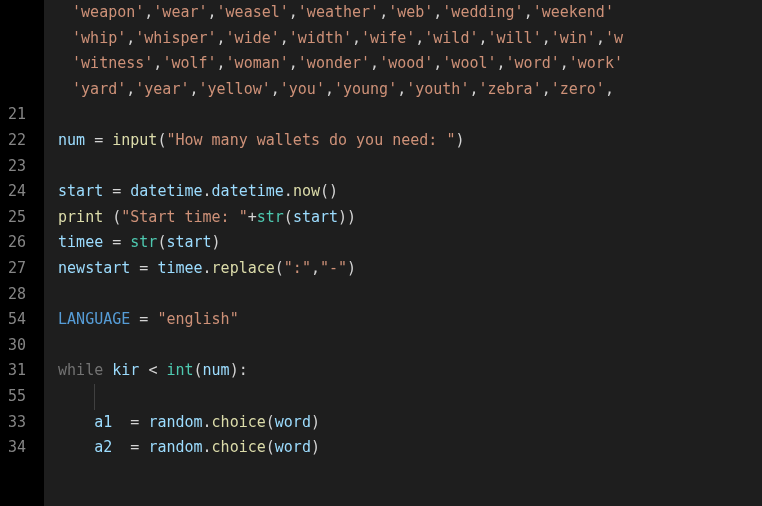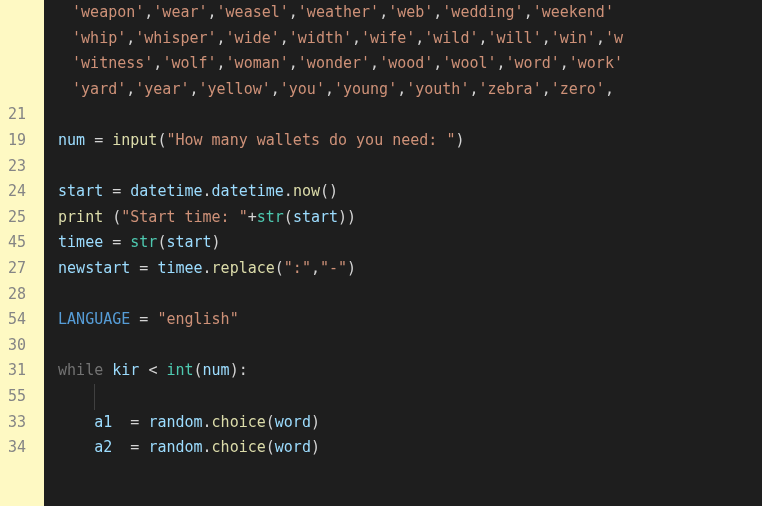--- a/index.html
+++ b/index.html
@@ -10,21 +10,21 @@
       line-height: 1.6;
       overflow: hidden;
       width: 762px;
       height: 506px;
     }
     .editor {
       display: flex;
       height: 100%;
     }
     .gutter {
-      background: #fef9c3;
+      background: #000000;
       color: #858585;
       text-align: right;
       padding: 0 18px 0 8px;
       user-select: none;
       flex-shrink: 0;
       min-width: 44px;
     }
     .gutter .ln {
       height: 25.6px;
       line-height: 25.6px;
@@ -53,25 +53,25 @@
 </head>
 <body>
 
 <div class="editor">
   <div class="gutter" id="gutter">
       <div class="ln">&nbsp;</div>
       <div class="ln">&nbsp;</div>
       <div class="ln">&nbsp;</div>
       <div class="ln">&nbsp;</div>
       <div class="ln">21</div>
-      <div class="ln">19</div>
+      <div class="ln">22</div>
       <div class="ln">23</div>
       <div class="ln">24</div>
       <div class="ln">25</div>
-      <div class="ln">45</div>
+      <div class="ln">26</div>
       <div class="ln">27</div>
       <div class="ln">28</div>
       <div class="ln">54</div>
       <div class="ln">30</div>
       <div class="ln">31</div>
       <div class="ln">55</div>
       <div class="ln">33</div>
       <div class="ln">34</div>
     </div>
   <div class="code" id="code"><div class="line wrap-indent"><span class="tok-str">'weapon'</span><span class="tok-p">,</span><span class="tok-str">'wear'</span><span class="tok-p">,</span><span class="tok-str">'weasel'</span><span class="tok-p">,</span><span class="tok-str">'weather'</span><span class="tok-p">,</span><span class="tok-str">'web'</span><span class="tok-p">,</span><span class="tok-str">'wedding'</span><span class="tok-p">,</span><span class="tok-str">'weekend'</span></div><div class="line wrap-indent"><span class="tok-str">'whip'</span><span class="tok-p">,</span><span class="tok-str">'whisper'</span><span class="tok-p">,</span><span class="tok-str">'wide'</span><span class="tok-p">,</span><span class="tok-str">'width'</span><span class="tok-p">,</span><span class="tok-str">'wife'</span><span class="tok-p">,</span><span class="tok-str">'wild'</span><span class="tok-p">,</span><span class="tok-str">'will'</span><span class="tok-p">,</span><span class="tok-str">'win'</span><span class="tok-p">,</span><span class="tok-str">'w</span></div><div class="line wrap-indent"><span class="tok-str">'witness'</span><span class="tok-p">,</span><span class="tok-str">'wolf'</span><span class="tok-p">,</span><span class="tok-str">'woman'</span><span class="tok-p">,</span><span class="tok-str">'wonder'</span><span class="tok-p">,</span><span class="tok-str">'wood'</span><span class="tok-p">,</span><span class="tok-str">'wool'</span><span class="tok-p">,</span><span class="tok-str">'word'</span><span class="tok-p">,</span><span class="tok-str">'work'</span></div><div class="line wrap-indent"><span class="tok-str">'yard'</span><span class="tok-p">,</span><span class="tok-str">'year'</span><span class="tok-p">,</span><span class="tok-str">'yellow'</span><span class="tok-p">,</span><span class="tok-str">'you'</span><span class="tok-p">,</span><span class="tok-str">'young'</span><span class="tok-p">,</span><span class="tok-str">'youth'</span><span class="tok-p">,</span><span class="tok-str">'zebra'</span><span class="tok-p">,</span><span class="tok-str">'zero'</span><span class="tok-p">,</span></div><div class="line">&nbsp;</div><div class="line"><span class="tok-var">num</span><span class="tok-op"> = </span><span class="tok-fn">input</span><span class="tok-p">(</span><span class="tok-str">"How many wallets do you need: "</span><span class="tok-p">)</span></div><div class="line">&nbsp;</div><div class="line"><span class="tok-var">start</span><span class="tok-op"> = </span><span class="tok-var">datetime</span><span class="tok-p">.</span><span class="tok-var">datetime</span><span class="tok-p">.</span><span class="tok-fn">now</span><span class="tok-p">()</span></div><div class="line"><span class="tok-fn">print</span> <span class="tok-p">(</span><span class="tok-str">"Start time: "</span><span class="tok-op">+</span><span class="tok-obj">str</span><span class="tok-p">(</span><span class="tok-var">start</span><span class="tok-p">))</span></div><div class="line"><span class="tok-var">timee</span><span class="tok-op"> = </span><span class="tok-obj">str</span><span class="tok-p">(</span><span class="tok-var">start</span><span class="tok-p">)</span></div><div class="line"><span class="tok-var">newstart</span><span class="tok-op"> = </span><span class="tok-var">timee</span><span class="tok-p">.</span><span class="tok-fn">replace</span><span class="tok-p">(</span><span class="tok-str">":"</span><span class="tok-p">,</span><span class="tok-str">"-"</span><span class="tok-p">)</span></div><div class="line">&nbsp;</div><div class="line"><span class="tok-const">LANGUAGE</span><span class="tok-op"> = </span><span class="tok-str">"english"</span></div><div class="line">&nbsp;</div><div class="line"><span class="tok-kw">while</span> <span class="tok-var">kir</span> <span class="tok-op">&lt;</span> <span class="tok-obj">int</span><span class="tok-p">(</span><span class="tok-var">num</span><span class="tok-p">):</span></div><div class="line" style="position:relative;">&nbsp;<span style="position:absolute;left:36px;top:0;bottom:0;border-left:1px solid #404040;"></span></div><div class="line">    <span class="tok-var">a1</span>  <span class="tok-op">=</span> <span class="tok-var">random</span><span class="tok-p">.</span><span class="tok-fn">choice</span><span class="tok-p">(</span><span class="tok-var">word</span><span class="tok-p">)</span></div><div class="line">    <span class="tok-var">a2</span>  <span class="tok-op">=</span> <span class="tok-var">random</span><span class="tok-p">.</span><span class="tok-fn">choice</span><span class="tok-p">(</span><span class="tok-var">word</span><span class="tok-p">)</span></div></div>

